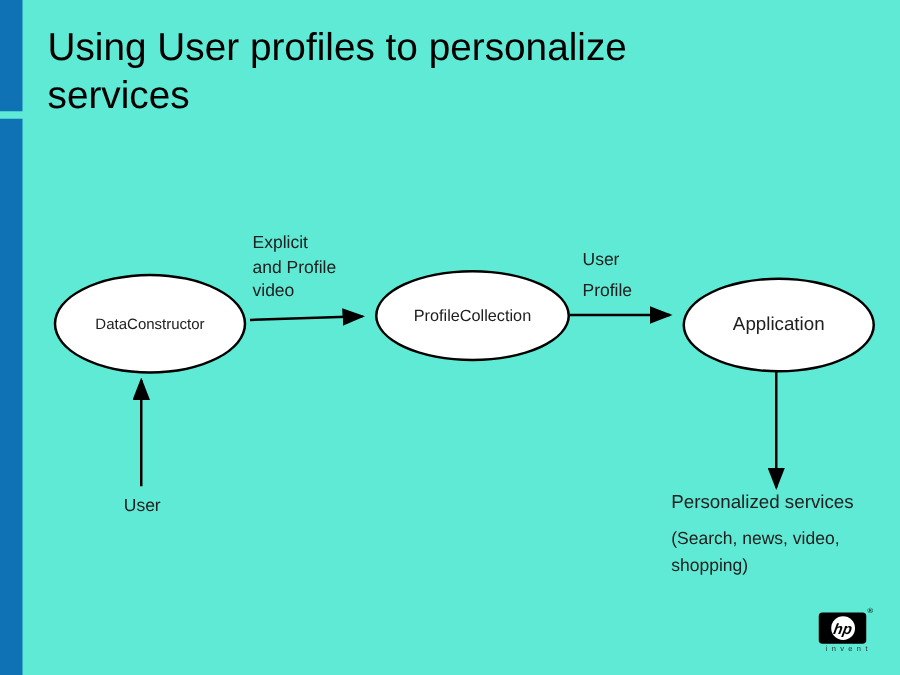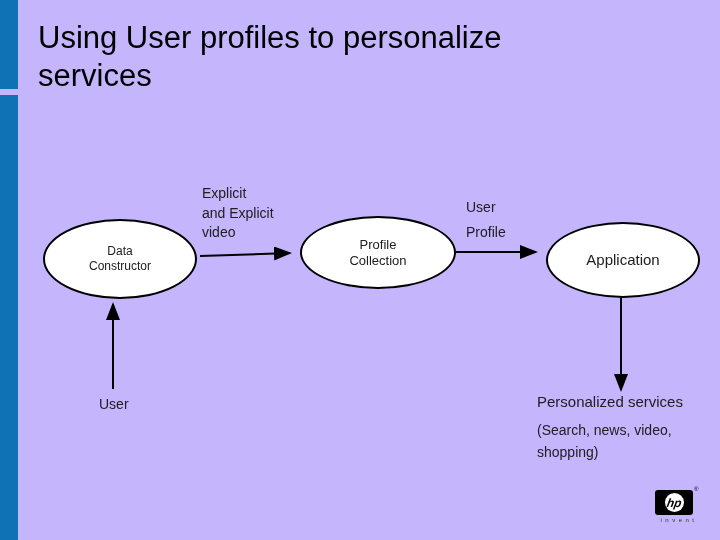--- a/index.html
+++ b/index.html
@@ -1,30 +1,30 @@
 <!DOCTYPE html>
 <html><head>
 <meta charset="utf-8">
 <style>
   html,body{margin:0;padding:0;background:#fff;}
   .slide{
-    position:relative;width:720px;height:540px;background:#c4b5fd;overflow:hidden;
+    position:relative;width:720px;height:540px;background:#5eead4;overflow:hidden;
     font-family:"Liberation Sans",sans-serif;color:#202020;
   }
   .accent{position:absolute;left:0;width:18px;background:#0e72b5;}
   .accent.top{top:0;height:89px;}
   .accent.bottom{top:95px;height:445px;}
   .title{
     position:absolute;left:38px;top:19px;width:570px;margin:0;
     font-size:31px;line-height:38px;font-weight:400;color:#000;letter-spacing:0;
   }
   .arrows{position:absolute;left:0;top:0;width:720px;height:540px;pointer-events:none;}
   .ellipse{
     position:absolute;border:2px solid #000;border-radius:50%;
-    display:flex;flex-direction:column;align-items:center;justify-content:center;
+    display:flex;align-items:center;justify-content:center;
     text-align:center;background:#fff;
   }
   .ellipse span{display:block;}
   .e1{left:43px;top:219px;width:150px;height:76px;font-size:12px;line-height:15px;}
   .e2{left:300px;top:216px;width:152px;height:69px;font-size:13px;line-height:16px;}
   .e3{left:546px;top:222px;width:150px;height:72px;font-size:15px;line-height:18px;}
   .lbl{position:absolute;font-size:14px;color:#202020;}
   .lbl span{display:block;}
   .lbl-explicit{left:202px;top:184px;line-height:19.5px;}
   .lbl-userprofile{left:466px;top:195px;line-height:25px;}
@@ -72,21 +72,21 @@
     <span>Profile</span>
     <span>Collection</span>
   </div>
 
   <div class="ellipse e3">
     <span>Application</span>
   </div>
 
   <div class="lbl lbl-explicit">
     <span>Explicit</span>
-    <span>and Explicit</span>
+    <span>and Profile</span>
     <span>video</span>
   </div>
 
   <div class="lbl lbl-userprofile">
     <span>User</span>
     <span>Profile</span>
   </div>
 
   <div class="lbl lbl-user-bottom">User</div>
 

